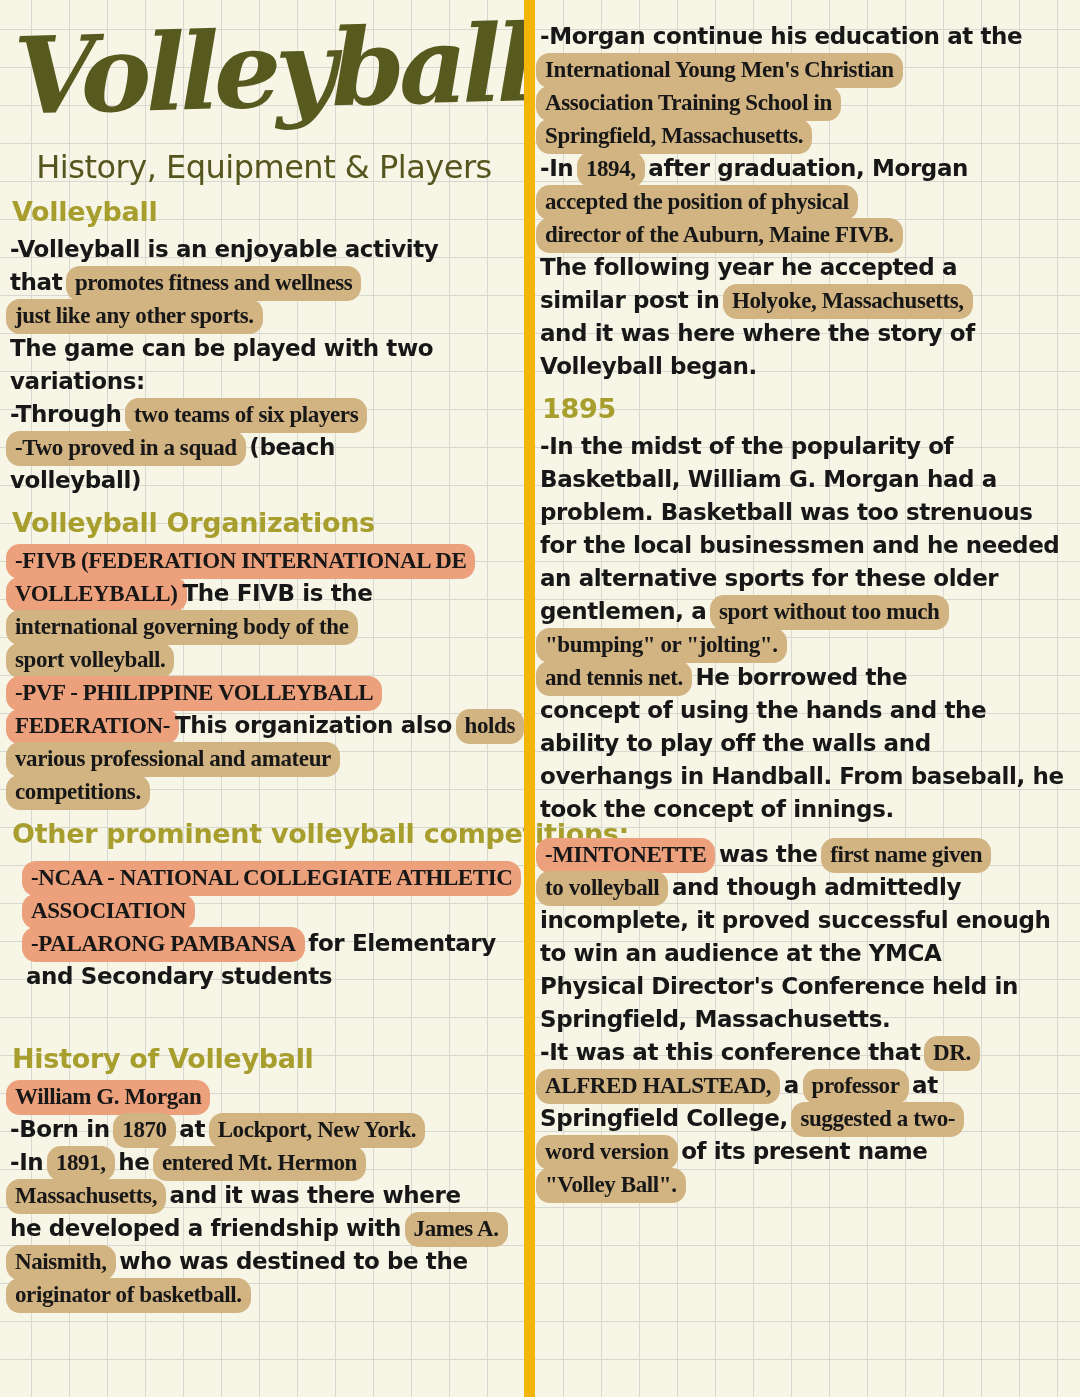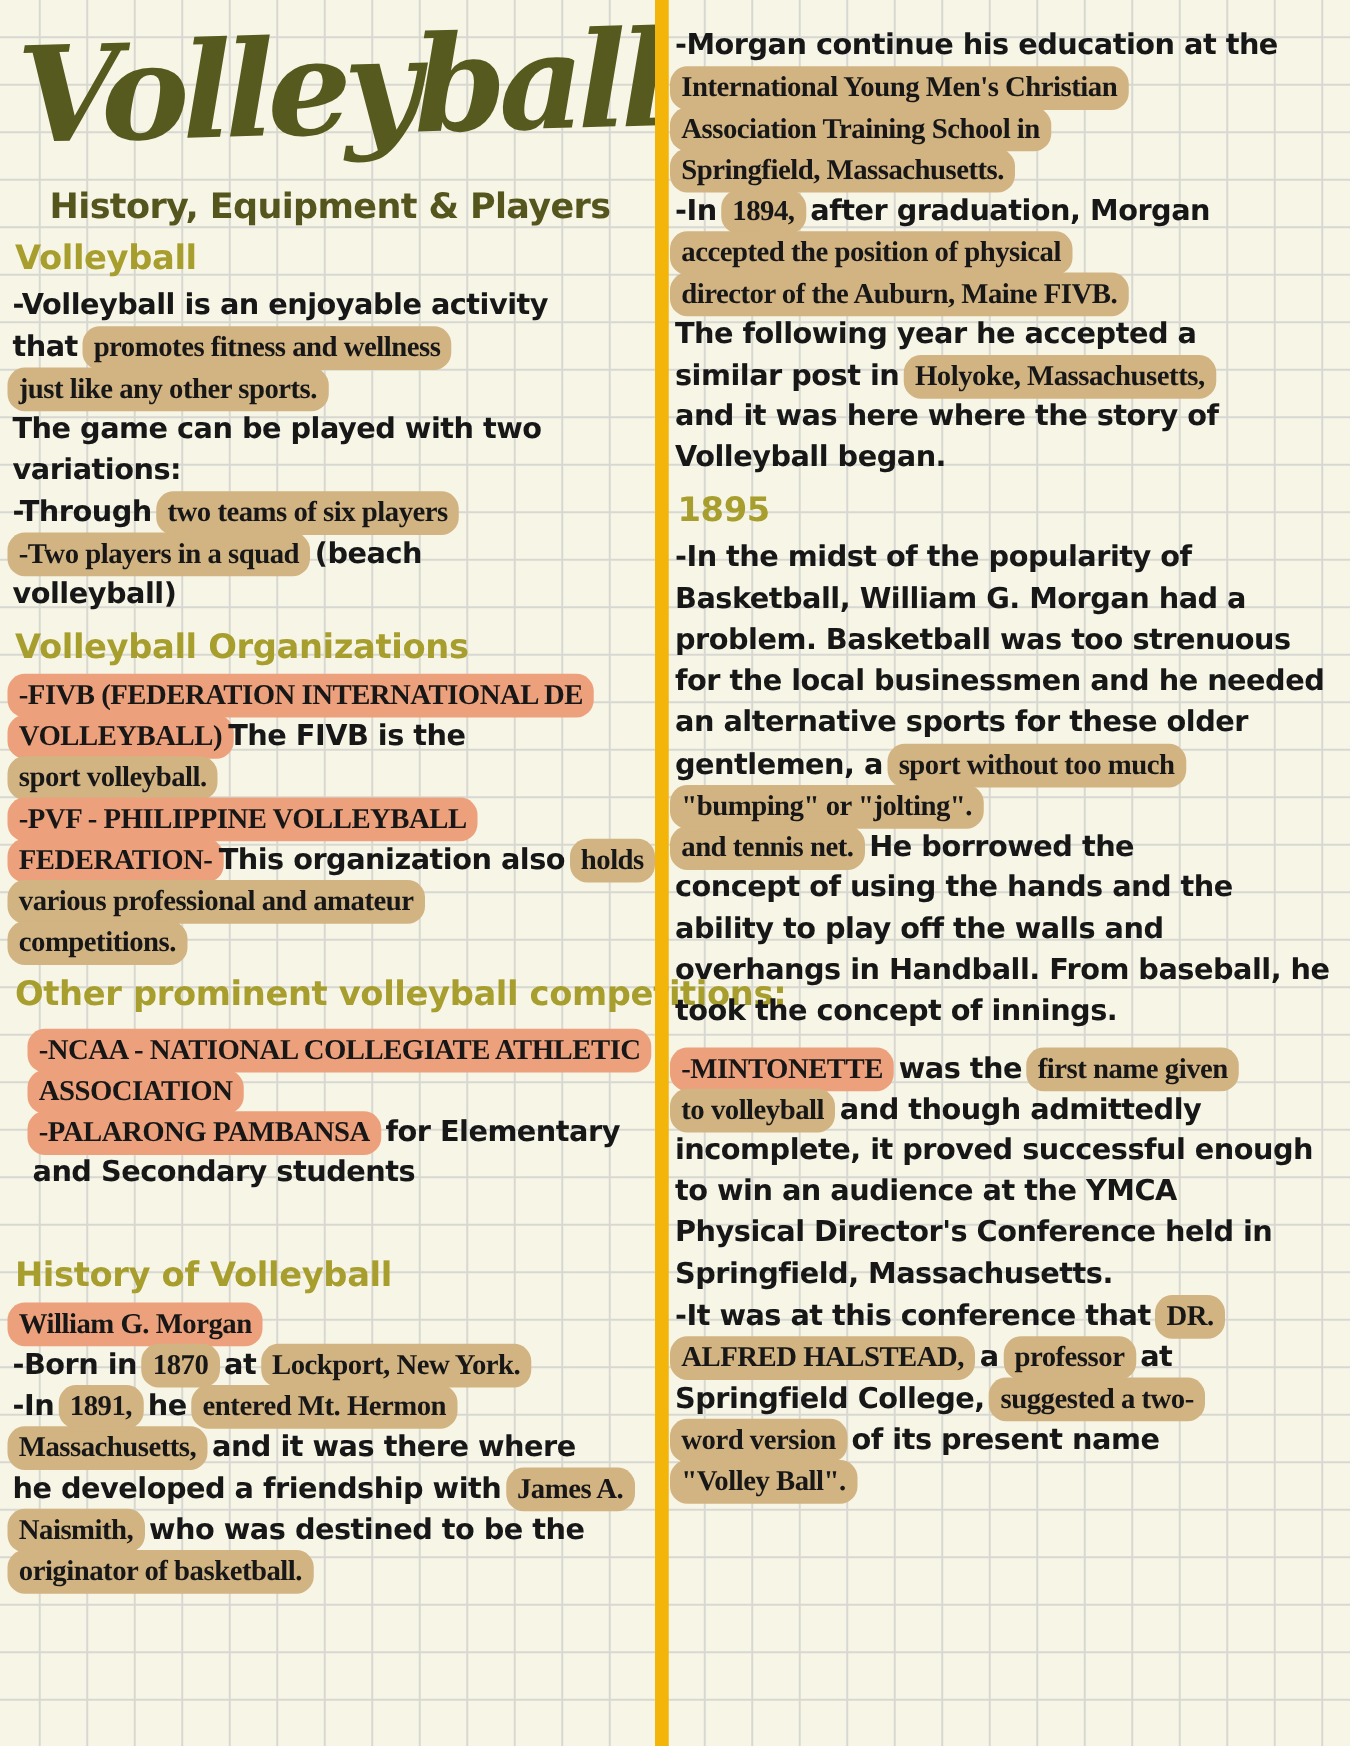--- a/index.html
+++ b/index.html
@@ -38,22 +38,22 @@
     font-size: 106px;
     line-height: 128px;
     letter-spacing: -6px;
     color: var(--title, #575a1e);
     transform: rotate(-1.5deg);
     margin: 2px 0 0 4px;
     white-space: nowrap;
   }
 
   .note-subtitle {
-    font-size: 28px;
-    font-weight: bold;
+    font-size: 32px;
+    font-weight: normal;
     letter-spacing: -0.5px;
     color: var(--subtitle, #55561d);
     text-align: center;
     margin-top: 14px;
     white-space: nowrap;
   }
 
   .note-heading {
     font-size: 27px;
     font-weight: bold;
@@ -100,27 +100,28 @@
       <div class="note-title">Volleyball</div>
       <div class="note-subtitle">History, Equipment &amp; Players</div>
       <div class="note-heading">Volleyball</div>
       <div class="note-paragraph tight">
         <div class="line"><span class="seg h-none">-Volleyball is an enjoyable activity</span></div>
         <div class="line"><span class="seg h-none">that </span><span class="seg h-tan">promotes fitness and wellness</span></div>
         <div class="line"><span class="seg h-tan">just like any other sports.</span></div>
         <div class="line"><span class="seg h-none">The game can be played with two</span></div>
         <div class="line"><span class="seg h-none">variations:</span></div>
         <div class="line"><span class="seg h-none">-Through </span><span class="seg h-tan">two teams of six players</span></div>
-        <div class="line"><span class="seg h-tan">-Two players in a squad</span><span class="seg h-none"> (beach</span></div>
+        <div class="line"><span class="seg h-tan">-Two proved in a squad</span><span class="seg h-none"> (beach</span></div>
         <div class="line"><span class="seg h-none">volleyball)</span></div>
       </div>
       <div class="note-heading">Volleyball Organizations</div>
       <div class="note-paragraph tight">
         <div class="line"><span class="seg h-salmon">-FIVB (FEDERATION INTERNATIONAL DE</span></div>
         <div class="line"><span class="seg h-salmon">VOLLEYBALL)</span><span class="seg h-none">The FIVB is the</span></div>
+        <div class="line"><span class="seg h-tan">international governing body of the</span></div>
         <div class="line"><span class="seg h-tan">sport volleyball.</span></div>
         <div class="line"><span class="seg h-salmon">-PVF - PHILIPPINE VOLLEYBALL</span></div>
         <div class="line"><span class="seg h-salmon">FEDERATION-</span><span class="seg h-none">This organization also </span><span class="seg h-tan">holds</span></div>
         <div class="line"><span class="seg h-tan">various professional and amateur</span></div>
         <div class="line"><span class="seg h-tan">competitions.</span></div>
       </div>
       <div class="note-heading">Other prominent volleyball competitions:</div>
       <div class="note-paragraph indent">
         <div class="line"><span class="seg h-salmon">-NCAA - NATIONAL COLLEGIATE ATHLETIC</span></div>
         <div class="line"><span class="seg h-salmon">ASSOCIATION</span></div>

